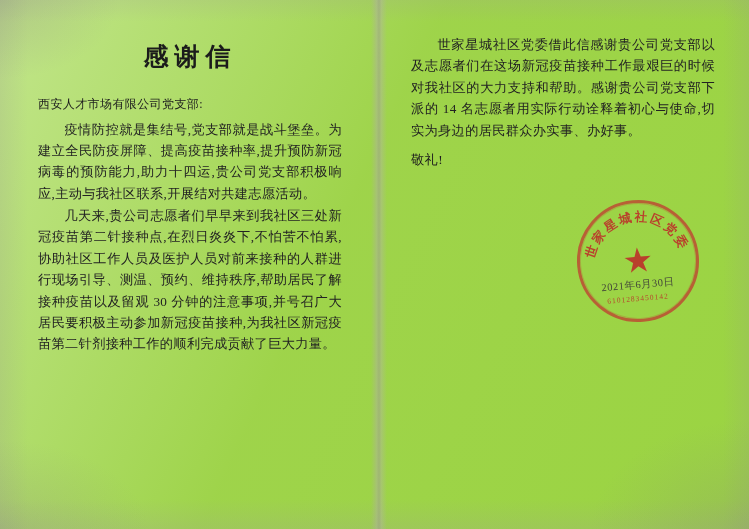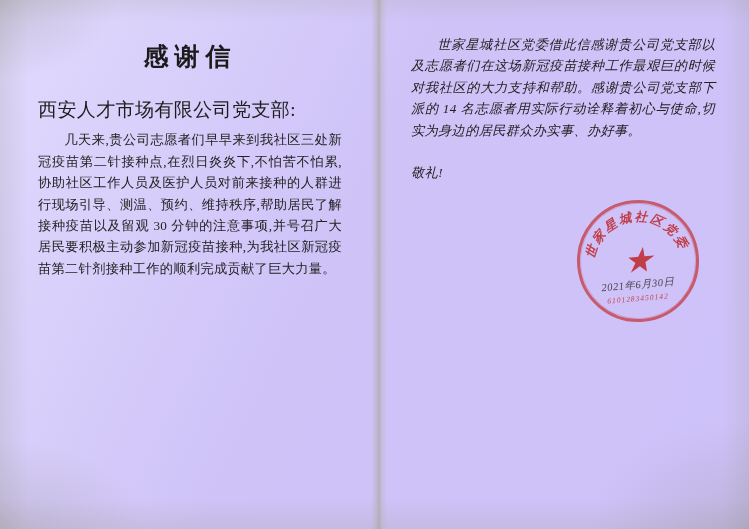--- a/index.html
+++ b/index.html
@@ -10,21 +10,21 @@
     width: 749px;
     height: 529px;
     background: #b9b9b7;
     font-family: "Liberation Serif", "DejaVu Serif", serif;
     overflow: hidden;
   }
   #page {
     position: relative;
     width: 749px;
     height: 529px;
-    background: #c4b5fd;
+    background: #84cc16;
     box-sizing: border-box;
     overflow: hidden;
   }
   
   #paper-shade {
     position: absolute;
     inset: 0;
     background:
       linear-gradient(90deg, rgba(150,148,142,0.20) 0px, rgba(255,255,255,0) 28px),
       linear-gradient(270deg, rgba(150,148,142,0.18) 0px, rgba(255,255,255,0) 26px),
@@ -56,33 +56,32 @@
   }
   #col-left {
     left: 0;
     width: 372px;
     padding: 26px 30px 10px 38px;
   }
   #col-right {
     left: 387px;
     width: 362px;
     padding: 34px 34px 10px 24px;
-    font-style: italic;
   }
   #doc-title {
     text-align: center;
     font-size: 25px;
     font-weight: bold;
     letter-spacing: 6px;
     color: #1b1b1b;
     margin: 14px 0 22px 0;
     font-family: "Liberation Serif", "DejaVu Serif", serif;
   }
   .salutation {
-    font-size: 19px;
+    font-size: 12px;
     color: #1d1d1d;
     line-height: 1.55;
     margin: 0 0 5px 0;
     letter-spacing: 0.4px;
   }
   p.body-par {
     font-size: 13.2px;
     color: #222;
     line-height: 1.62;
     margin: 0 0 1px 0;
@@ -94,21 +93,21 @@
   .closing {
     font-size: 13.2px;
     color: #1d1d1d;
     line-height: 1.7;
     letter-spacing: 0.4px;
     text-indent: 2em;
     margin: 10px 0 0 0;
   }
   .closing.flush {
     text-indent: 0;
-    margin-top: 21px;
+    margin-top: 8px;
   }
   
   #seal-wrap {
     position: absolute;
     left: 190px;
     top: 200px;
     width: 122px;
     height: 122px;
   }
   #seal {
@@ -183,20 +182,21 @@
 <div id="page">
   <div id="paper-shade"></div>
   <div class="corner-shadow" id="corner-tl"></div>
   <div class="corner-shadow" id="corner-bl"></div>
   <div class="corner-shadow" id="corner-br"></div>
   <div id="gutter"></div>
 
   <div class="column" id="col-left">
     <div id="doc-title">感谢信</div>
     <div class="salutation">西安人才市场有限公司党支部:</div>
+    <p class="body-par">疫情防控就是集结号,党支部就是战斗堡垒。为建立全民防疫屏障、提高疫苗接种率,提升预防新冠病毒的预防能力,助力十四运,贵公司党支部积极响应,主动与我社区联系,开展结对共建志愿活动。</p>
     <p class="body-par">几天来,贵公司志愿者们早早来到我社区三处新冠疫苗第二针接种点,在烈日炎炎下,不怕苦不怕累,协助社区工作人员及医护人员对前来接种的人群进行现场引导、测温、预约、维持秩序,帮助居民了解接种疫苗以及留观 30 分钟的注意事项,并号召广大居民要积极主动参加新冠疫苗接种,为我社区新冠疫苗第二针剂接种工作的顺利完成贡献了巨大力量。</p>
   </div>
 
   <div class="column" id="col-right">
     <p class="body-par">世家星城社区党委借此信感谢贵公司党支部以及志愿者们在这场新冠疫苗接种工作最艰巨的时候对我社区的大力支持和帮助。感谢贵公司党支部下派的 14 名志愿者用实际行动诠释着初心与使命,切实为身边的居民群众办实事、办好事。</p>
     <p class="closing flush">敬礼!</p>
 
     <div id="seal-wrap">
       <div id="seal"></div>
       <svg class="seal-arc" viewBox="0 0 122 122">

